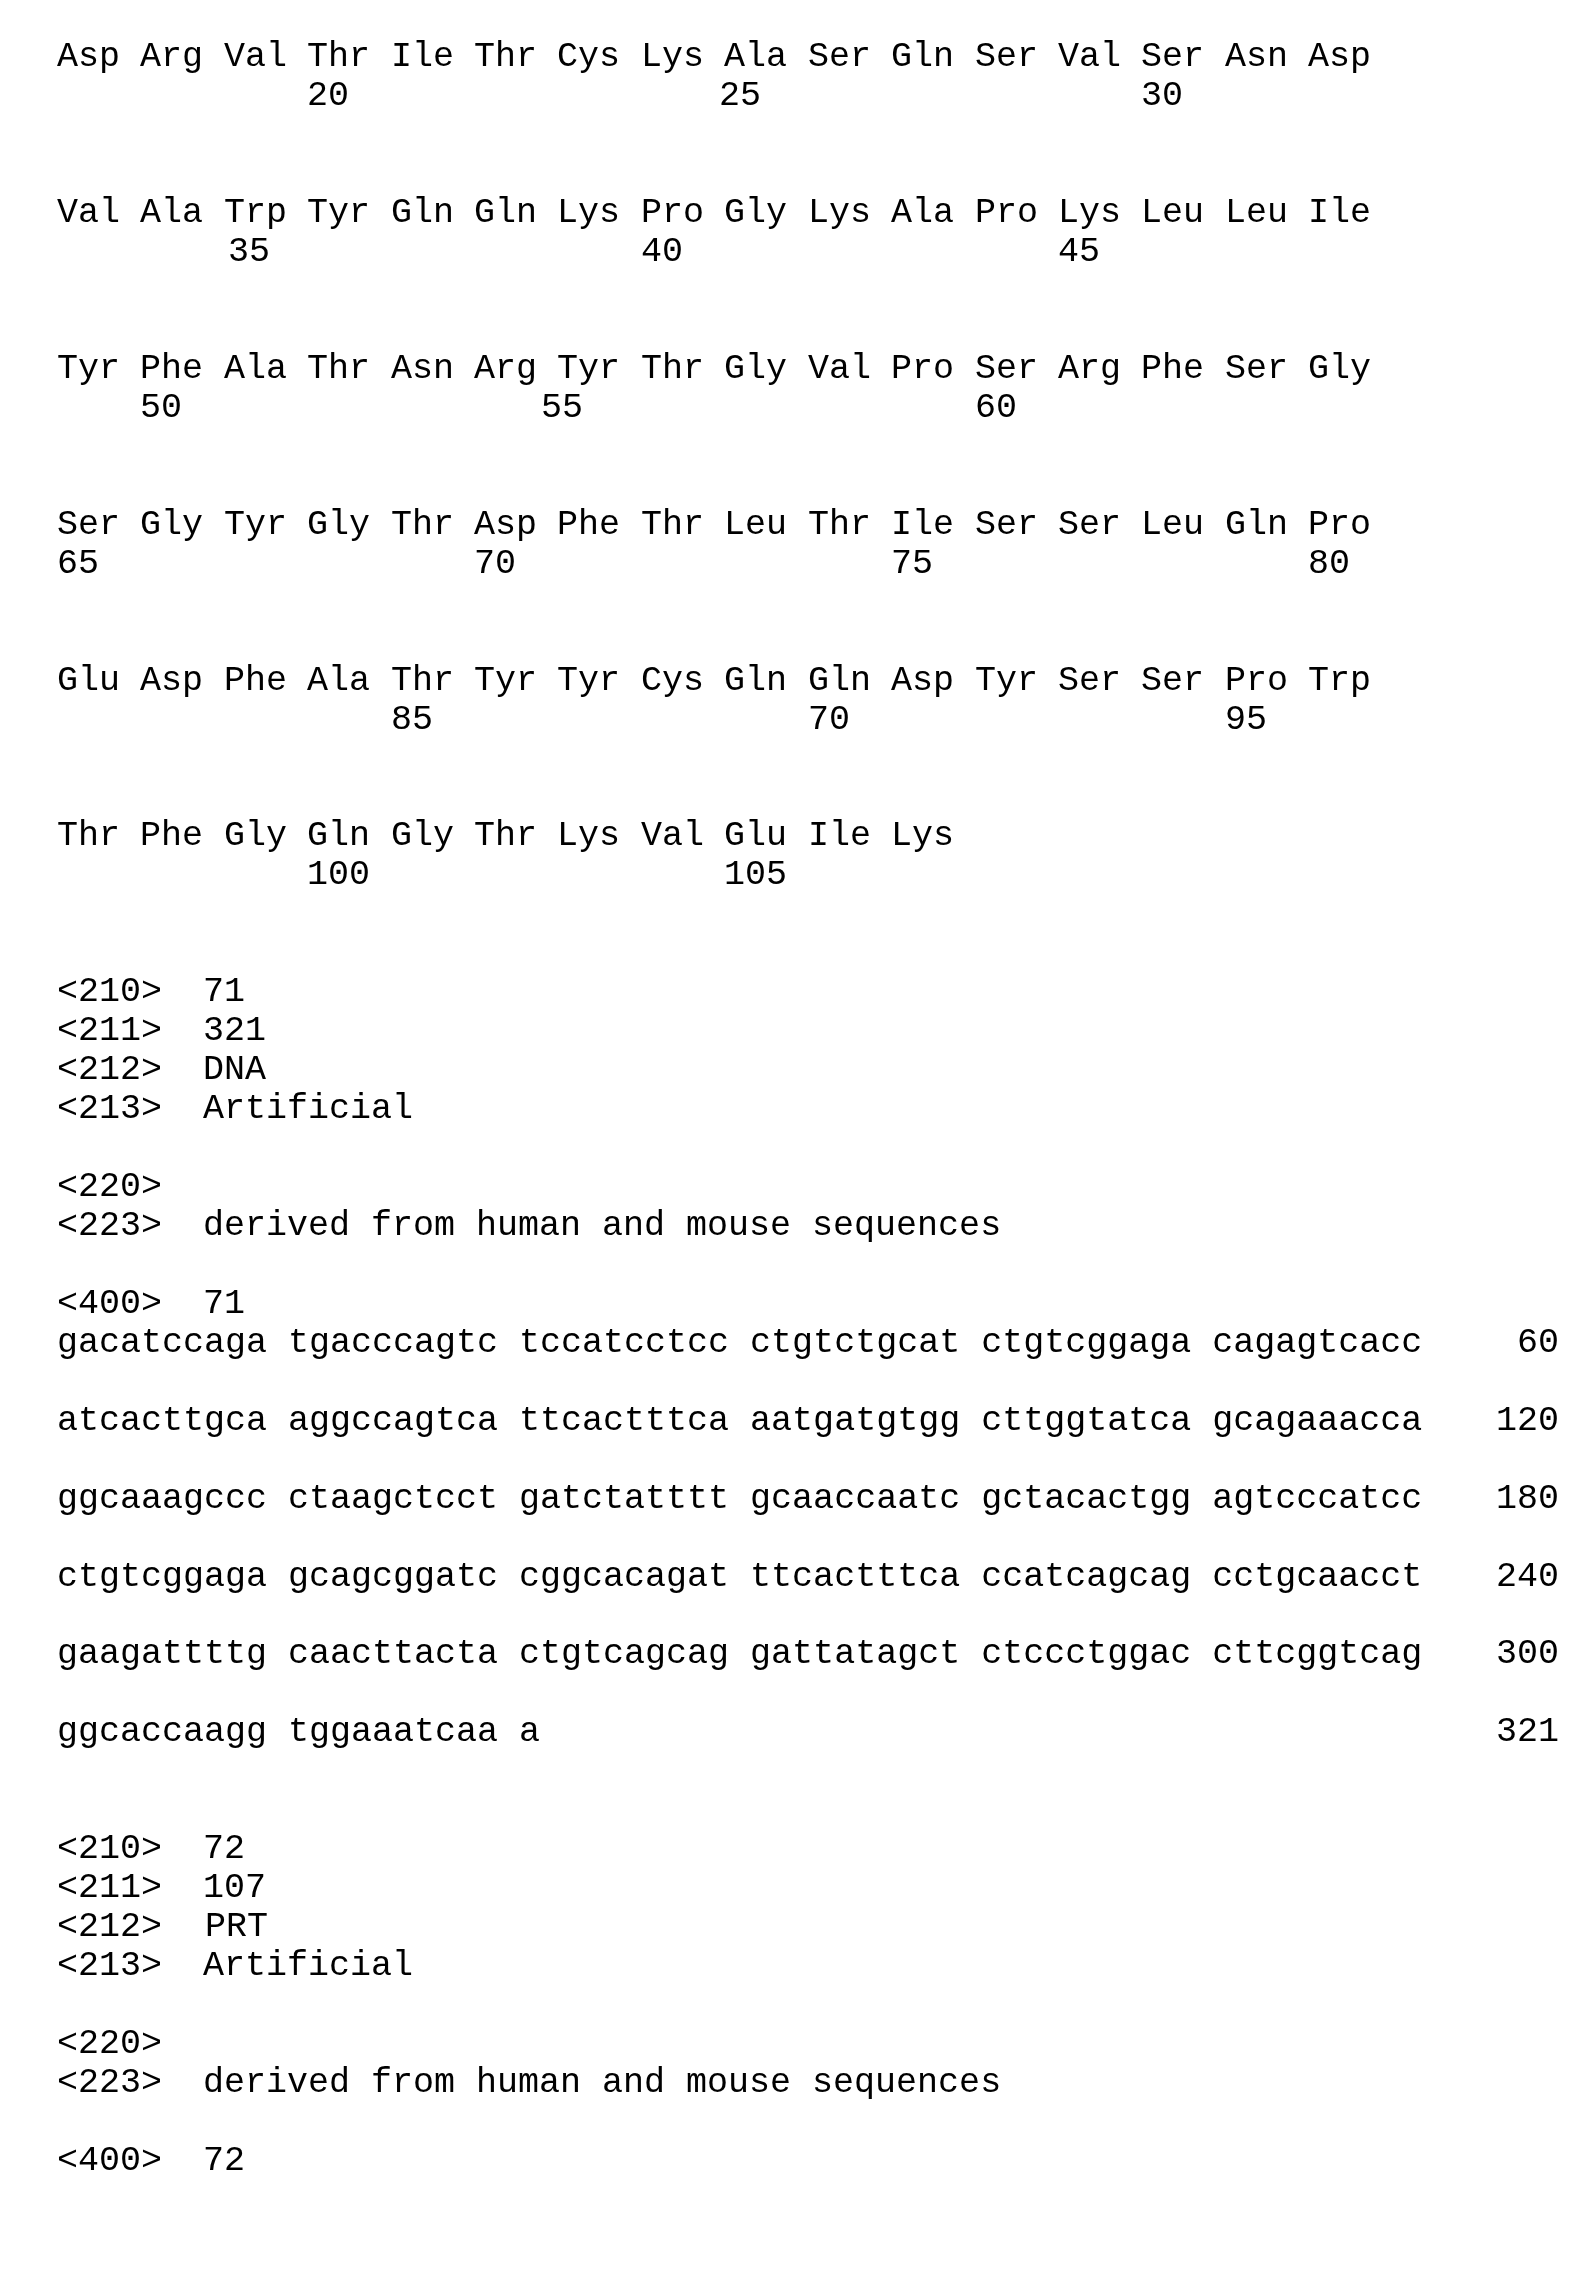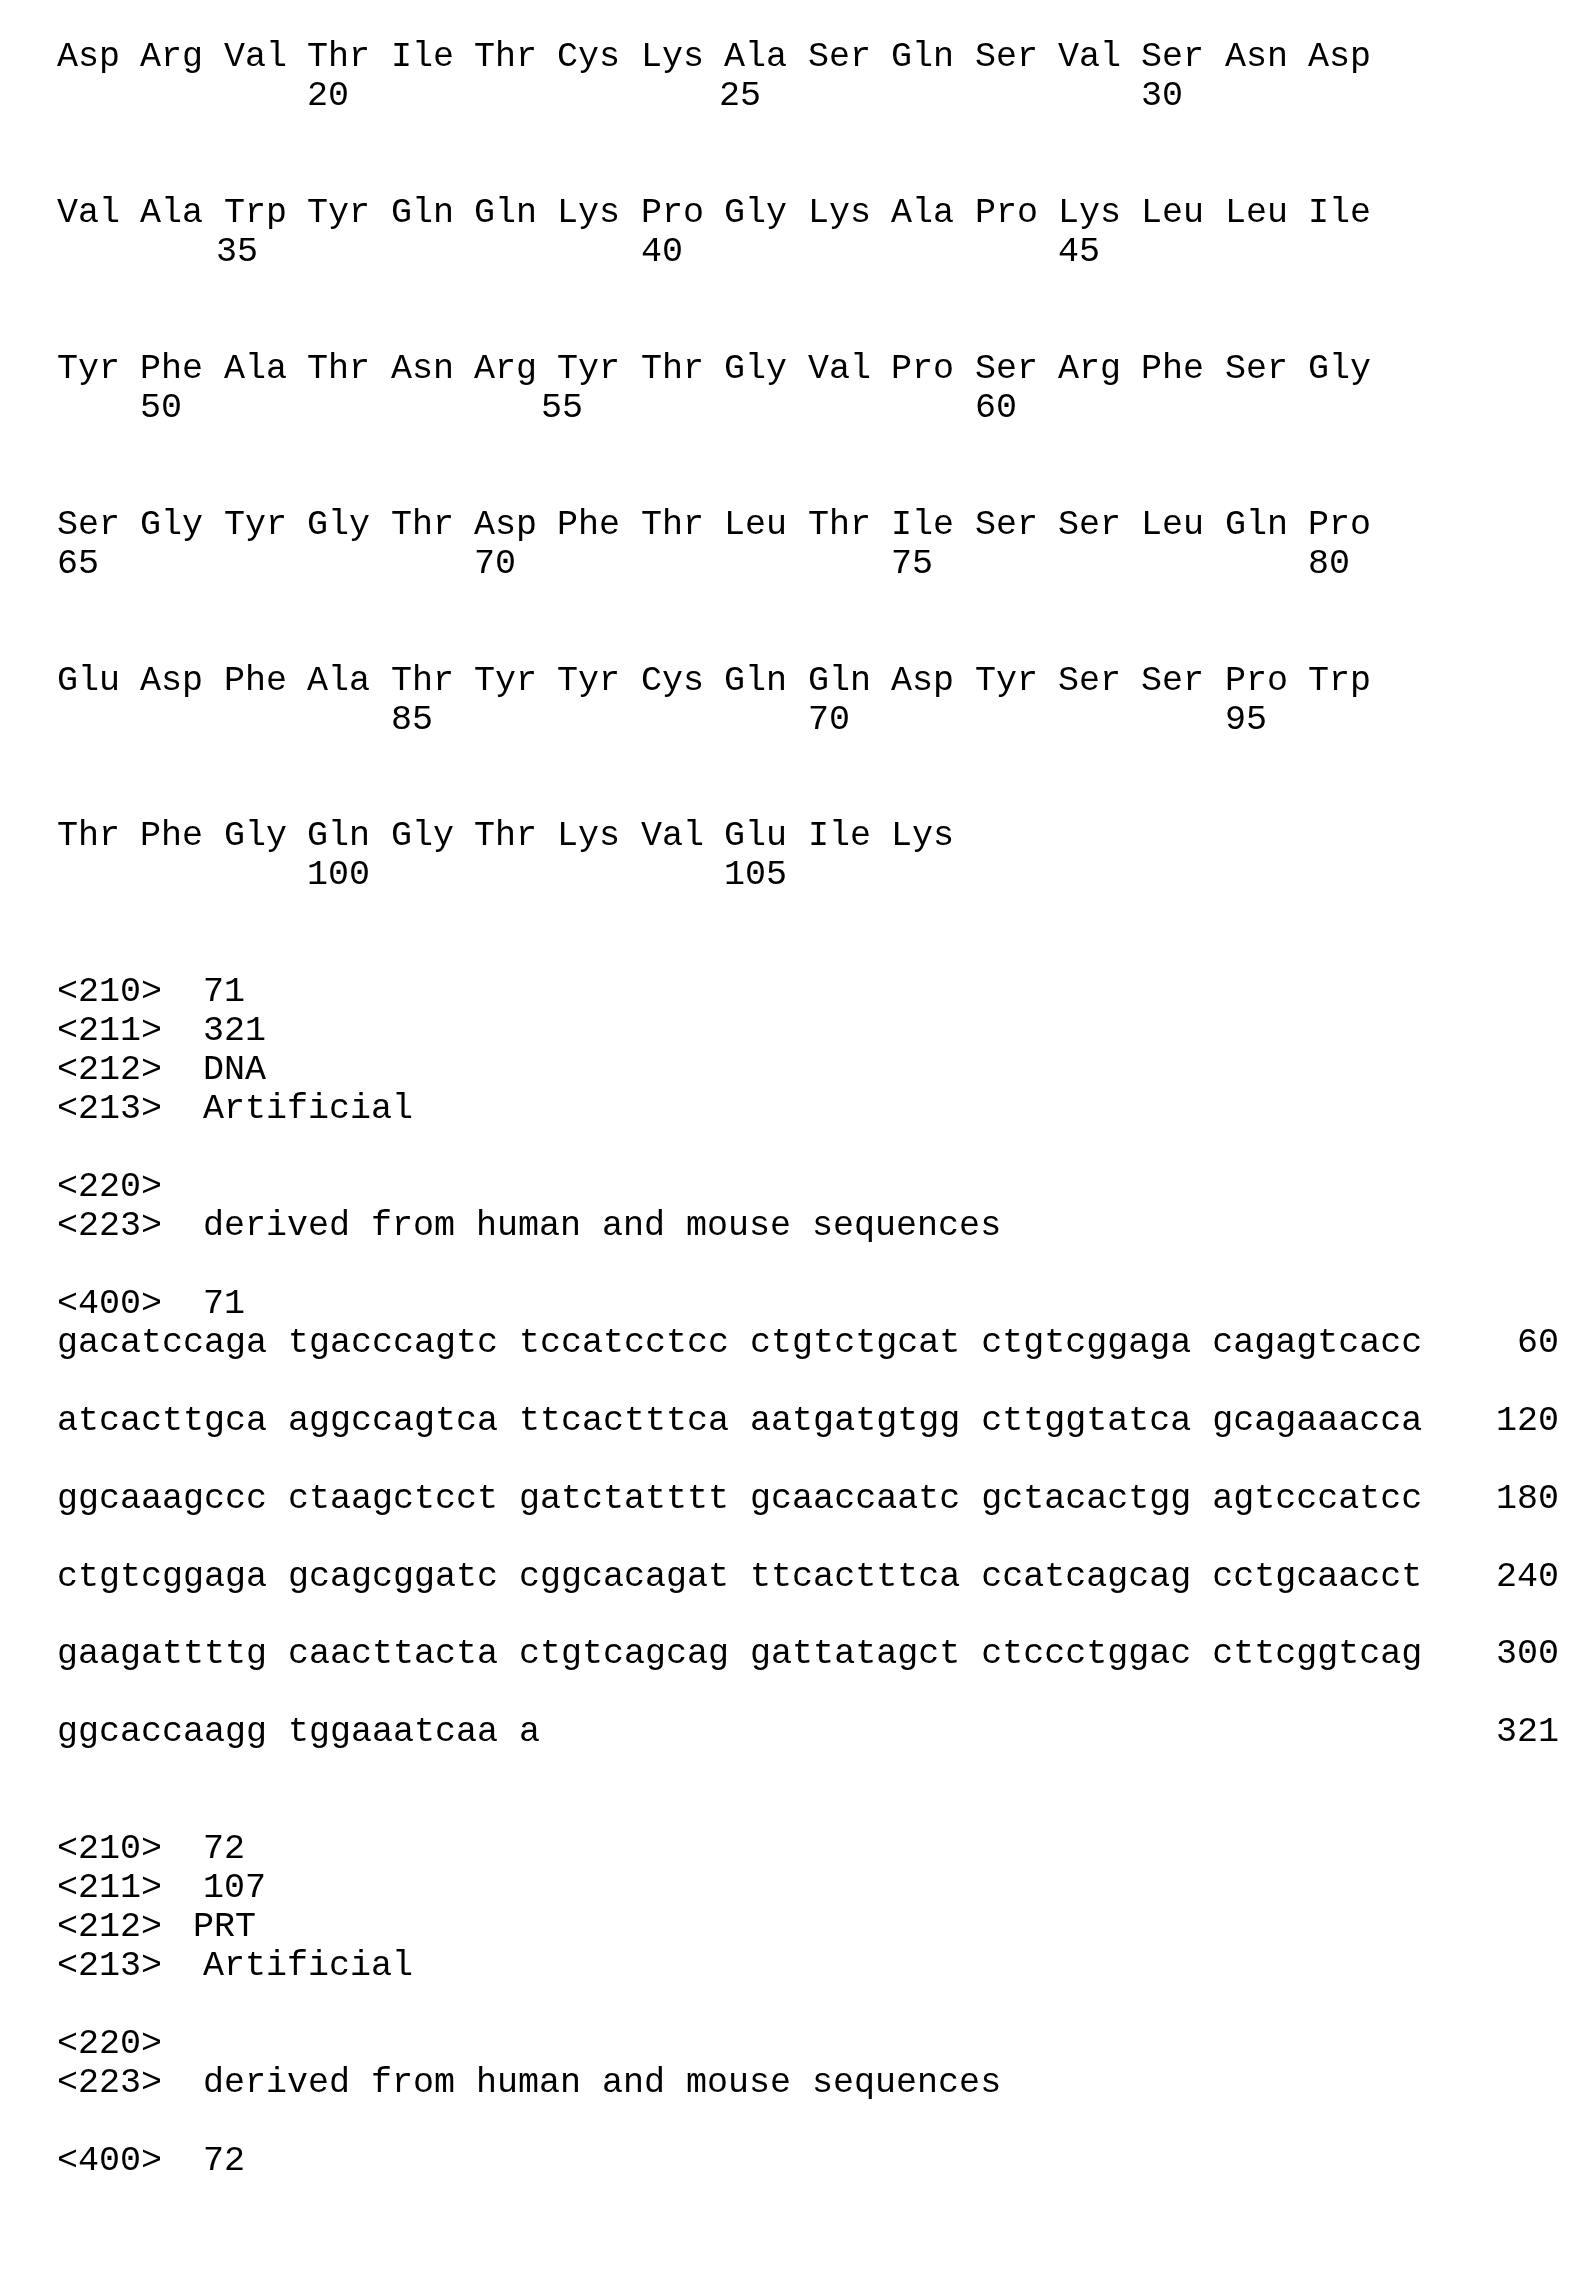--- a/index.html
+++ b/index.html
@@ -36,21 +36,21 @@
   .tag { }
   .dna-count { }
 </style>
 </head>
 <body>
 
 <div class="page" id="page">
     <div class="line" style="top: 38px;"><span class="residue-row" style="position: absolute; left: 0px;">Asp</span><span class="residue-row" style="position: absolute; left: 83px;">Arg</span><span class="residue-row" style="position: absolute; left: 167px;">Val</span><span class="residue-row" style="position: absolute; left: 250px;">Thr</span><span class="residue-row" style="position: absolute; left: 334px;">Ile</span><span class="residue-row" style="position: absolute; left: 417px;">Thr</span><span class="residue-row" style="position: absolute; left: 500px;">Cys</span><span class="residue-row" style="position: absolute; left: 584px;">Lys</span><span class="residue-row" style="position: absolute; left: 667px;">Ala</span><span class="residue-row" style="position: absolute; left: 751px;">Ser</span><span class="residue-row" style="position: absolute; left: 834px;">Gln</span><span class="residue-row" style="position: absolute; left: 918px;">Ser</span><span class="residue-row" style="position: absolute; left: 1001px;">Val</span><span class="residue-row" style="position: absolute; left: 1084px;">Ser</span><span class="residue-row" style="position: absolute; left: 1168px;">Asn</span><span class="residue-row" style="position: absolute; left: 1251px;">Asp</span></div>
     <div class="line" style="top: 77px;"><span class="pos-row" style="position: absolute; left: 250px;">20</span><span class="pos-row" style="position: absolute; left: 662px;">25</span><span class="pos-row" style="position: absolute; left: 1084px;">30</span></div>
     <div class="line" style="top: 194px;"><span class="residue-row" style="position: absolute; left: 0px;">Val</span><span class="residue-row" style="position: absolute; left: 83px;">Ala</span><span class="residue-row" style="position: absolute; left: 167px;">Trp</span><span class="residue-row" style="position: absolute; left: 250px;">Tyr</span><span class="residue-row" style="position: absolute; left: 334px;">Gln</span><span class="residue-row" style="position: absolute; left: 417px;">Gln</span><span class="residue-row" style="position: absolute; left: 500px;">Lys</span><span class="residue-row" style="position: absolute; left: 584px;">Pro</span><span class="residue-row" style="position: absolute; left: 667px;">Gly</span><span class="residue-row" style="position: absolute; left: 751px;">Lys</span><span class="residue-row" style="position: absolute; left: 834px;">Ala</span><span class="residue-row" style="position: absolute; left: 918px;">Pro</span><span class="residue-row" style="position: absolute; left: 1001px;">Lys</span><span class="residue-row" style="position: absolute; left: 1084px;">Leu</span><span class="residue-row" style="position: absolute; left: 1168px;">Leu</span><span class="residue-row" style="position: absolute; left: 1251px;">Ile</span></div>
-    <div class="line" style="top: 233px;"><span class="pos-row" style="position: absolute; left: 159px;">35</span><span class="pos-row" style="position: absolute; left: 584px;">40</span><span class="pos-row" style="position: absolute; left: 1001px;">45</span></div>
+    <div class="line" style="top: 233px;"><span class="pos-row" style="position: absolute; left: 171px;">35</span><span class="pos-row" style="position: absolute; left: 584px;">40</span><span class="pos-row" style="position: absolute; left: 1001px;">45</span></div>
     <div class="line" style="top: 350px;"><span class="residue-row" style="position: absolute; left: 0px;">Tyr</span><span class="residue-row" style="position: absolute; left: 83px;">Phe</span><span class="residue-row" style="position: absolute; left: 167px;">Ala</span><span class="residue-row" style="position: absolute; left: 250px;">Thr</span><span class="residue-row" style="position: absolute; left: 334px;">Asn</span><span class="residue-row" style="position: absolute; left: 417px;">Arg</span><span class="residue-row" style="position: absolute; left: 500px;">Tyr</span><span class="residue-row" style="position: absolute; left: 584px;">Thr</span><span class="residue-row" style="position: absolute; left: 667px;">Gly</span><span class="residue-row" style="position: absolute; left: 751px;">Val</span><span class="residue-row" style="position: absolute; left: 834px;">Pro</span><span class="residue-row" style="position: absolute; left: 918px;">Ser</span><span class="residue-row" style="position: absolute; left: 1001px;">Arg</span><span class="residue-row" style="position: absolute; left: 1084px;">Phe</span><span class="residue-row" style="position: absolute; left: 1168px;">Ser</span><span class="residue-row" style="position: absolute; left: 1251px;">Gly</span></div>
     <div class="line" style="top: 389px;"><span class="pos-row" style="position: absolute; left: 83px;">50</span><span class="pos-row" style="position: absolute; left: 484px;">55</span><span class="pos-row" style="position: absolute; left: 918px;">60</span></div>
     <div class="line" style="top: 506px;"><span class="residue-row" style="position: absolute; left: 0px;">Ser</span><span class="residue-row" style="position: absolute; left: 83px;">Gly</span><span class="residue-row" style="position: absolute; left: 167px;">Tyr</span><span class="residue-row" style="position: absolute; left: 250px;">Gly</span><span class="residue-row" style="position: absolute; left: 334px;">Thr</span><span class="residue-row" style="position: absolute; left: 417px;">Asp</span><span class="residue-row" style="position: absolute; left: 500px;">Phe</span><span class="residue-row" style="position: absolute; left: 584px;">Thr</span><span class="residue-row" style="position: absolute; left: 667px;">Leu</span><span class="residue-row" style="position: absolute; left: 751px;">Thr</span><span class="residue-row" style="position: absolute; left: 834px;">Ile</span><span class="residue-row" style="position: absolute; left: 918px;">Ser</span><span class="residue-row" style="position: absolute; left: 1001px;">Ser</span><span class="residue-row" style="position: absolute; left: 1084px;">Leu</span><span class="residue-row" style="position: absolute; left: 1168px;">Gln</span><span class="residue-row" style="position: absolute; left: 1251px;">Pro</span></div>
     <div class="line" style="top: 545px;"><span class="pos-row" style="position: absolute; left: 0px;">65</span><span class="pos-row" style="position: absolute; left: 417px;">70</span><span class="pos-row" style="position: absolute; left: 834px;">75</span><span class="pos-row" style="position: absolute; left: 1251px;">80</span></div>
     <div class="line" style="top: 662px;"><span class="residue-row" style="position: absolute; left: 0px;">Glu</span><span class="residue-row" style="position: absolute; left: 83px;">Asp</span><span class="residue-row" style="position: absolute; left: 167px;">Phe</span><span class="residue-row" style="position: absolute; left: 250px;">Ala</span><span class="residue-row" style="position: absolute; left: 334px;">Thr</span><span class="residue-row" style="position: absolute; left: 417px;">Tyr</span><span class="residue-row" style="position: absolute; left: 500px;">Tyr</span><span class="residue-row" style="position: absolute; left: 584px;">Cys</span><span class="residue-row" style="position: absolute; left: 667px;">Gln</span><span class="residue-row" style="position: absolute; left: 751px;">Gln</span><span class="residue-row" style="position: absolute; left: 834px;">Asp</span><span class="residue-row" style="position: absolute; left: 918px;">Tyr</span><span class="residue-row" style="position: absolute; left: 1001px;">Ser</span><span class="residue-row" style="position: absolute; left: 1084px;">Ser</span><span class="residue-row" style="position: absolute; left: 1168px;">Pro</span><span class="residue-row" style="position: absolute; left: 1251px;">Trp</span></div>
     <div class="line" style="top: 701px;"><span class="pos-row" style="position: absolute; left: 334px;">85</span><span class="pos-row" style="position: absolute; left: 751px;">70</span><span class="pos-row" style="position: absolute; left: 1168px;">95</span></div>
     <div class="line" style="top: 817px;"><span class="residue-row" style="position: absolute; left: 0px;">Thr</span><span class="residue-row" style="position: absolute; left: 83px;">Phe</span><span class="residue-row" style="position: absolute; left: 167px;">Gly</span><span class="residue-row" style="position: absolute; left: 250px;">Gln</span><span class="residue-row" style="position: absolute; left: 334px;">Gly</span><span class="residue-row" style="position: absolute; left: 417px;">Thr</span><span class="residue-row" style="position: absolute; left: 500px;">Lys</span><span class="residue-row" style="position: absolute; left: 584px;">Val</span><span class="residue-row" style="position: absolute; left: 667px;">Glu</span><span class="residue-row" style="position: absolute; left: 751px;">Ile</span><span class="residue-row" style="position: absolute; left: 834px;">Lys</span></div>
     <div class="line" style="top: 856px;"><span class="pos-row" style="position: absolute; left: 250px;">100</span><span class="pos-row" style="position: absolute; left: 667px;">105</span></div>
     <div class="line" style="top: 973px;"><span class="tag" style="position: absolute; left: 0px;">&lt;210&gt;</span><span style="position: absolute; left: 146px;">71</span></div>
     <div class="line" style="top: 1012px;"><span class="tag" style="position: absolute; left: 0px;">&lt;211&gt;</span><span style="position: absolute; left: 146px;">321</span></div>
@@ -60,19 +60,19 @@
     <div class="line" style="top: 1207px;"><span class="tag" style="position: absolute; left: 0px;">&lt;223&gt;</span><span style="position: absolute; left: 146px;">derived from human and mouse sequences</span></div>
     <div class="line" style="top: 1285px;"><span class="tag" style="position: absolute; left: 0px;">&lt;400&gt;</span><span style="position: absolute; left: 146px;">71</span></div>
     <div class="line" style="top: 1324px;"><span style="position: absolute; left: 0px;">gacatccaga tgacccagtc tccatcctcc ctgtctgcat ctgtcggaga cagagtcacc</span><span class="dna-count" style="position: absolute; left: 1460px;">60</span></div>
     <div class="line" style="top: 1402px;"><span style="position: absolute; left: 0px;">atcacttgca aggccagtca ttcactttca aatgatgtgg cttggtatca gcagaaacca</span><span class="dna-count" style="position: absolute; left: 1439px;">120</span></div>
     <div class="line" style="top: 1480px;"><span style="position: absolute; left: 0px;">ggcaaagccc ctaagctcct gatctatttt gcaaccaatc gctacactgg agtcccatcc</span><span class="dna-count" style="position: absolute; left: 1439px;">180</span></div>
     <div class="line" style="top: 1558px;"><span style="position: absolute; left: 0px;">ctgtcggaga gcagcggatc cggcacagat ttcactttca ccatcagcag cctgcaacct</span><span class="dna-count" style="position: absolute; left: 1439px;">240</span></div>
     <div class="line" style="top: 1635px;"><span style="position: absolute; left: 0px;">gaagattttg caacttacta ctgtcagcag gattatagct ctccctggac cttcggtcag</span><span class="dna-count" style="position: absolute; left: 1439px;">300</span></div>
     <div class="line" style="top: 1713px;"><span style="position: absolute; left: 0px;">ggcaccaagg tggaaatcaa a</span><span class="dna-count" style="position: absolute; left: 1439px;">321</span></div>
     <div class="line" style="top: 1830px;"><span class="tag" style="position: absolute; left: 0px;">&lt;210&gt;</span><span style="position: absolute; left: 146px;">72</span></div>
     <div class="line" style="top: 1869px;"><span class="tag" style="position: absolute; left: 0px;">&lt;211&gt;</span><span style="position: absolute; left: 146px;">107</span></div>
-    <div class="line" style="top: 1908px;"><span class="tag" style="position: absolute; left: 0px;">&lt;212&gt;</span><span style="position: absolute; left: 136px;">PRT</span></div>
+    <div class="line" style="top: 1908px;"><span class="tag" style="position: absolute; left: 0px;">&lt;212&gt;</span><span style="position: absolute; left: 148px;">PRT</span></div>
     <div class="line" style="top: 1947px;"><span class="tag" style="position: absolute; left: 0px;">&lt;213&gt;</span><span style="position: absolute; left: 146px;">Artificial</span></div>
     <div class="line" style="top: 2025px;"><span class="tag" style="position: absolute; left: 0px;">&lt;220&gt;</span><span style="position: absolute; left: 146px;"></span></div>
     <div class="line" style="top: 2064px;"><span class="tag" style="position: absolute; left: 0px;">&lt;223&gt;</span><span style="position: absolute; left: 146px;">derived from human and mouse sequences</span></div>
     <div class="line" style="top: 2142px;"><span class="tag" style="position: absolute; left: 0px;">&lt;400&gt;</span><span style="position: absolute; left: 146px;">72</span></div>
   </div>
 
 
 </body></html>

